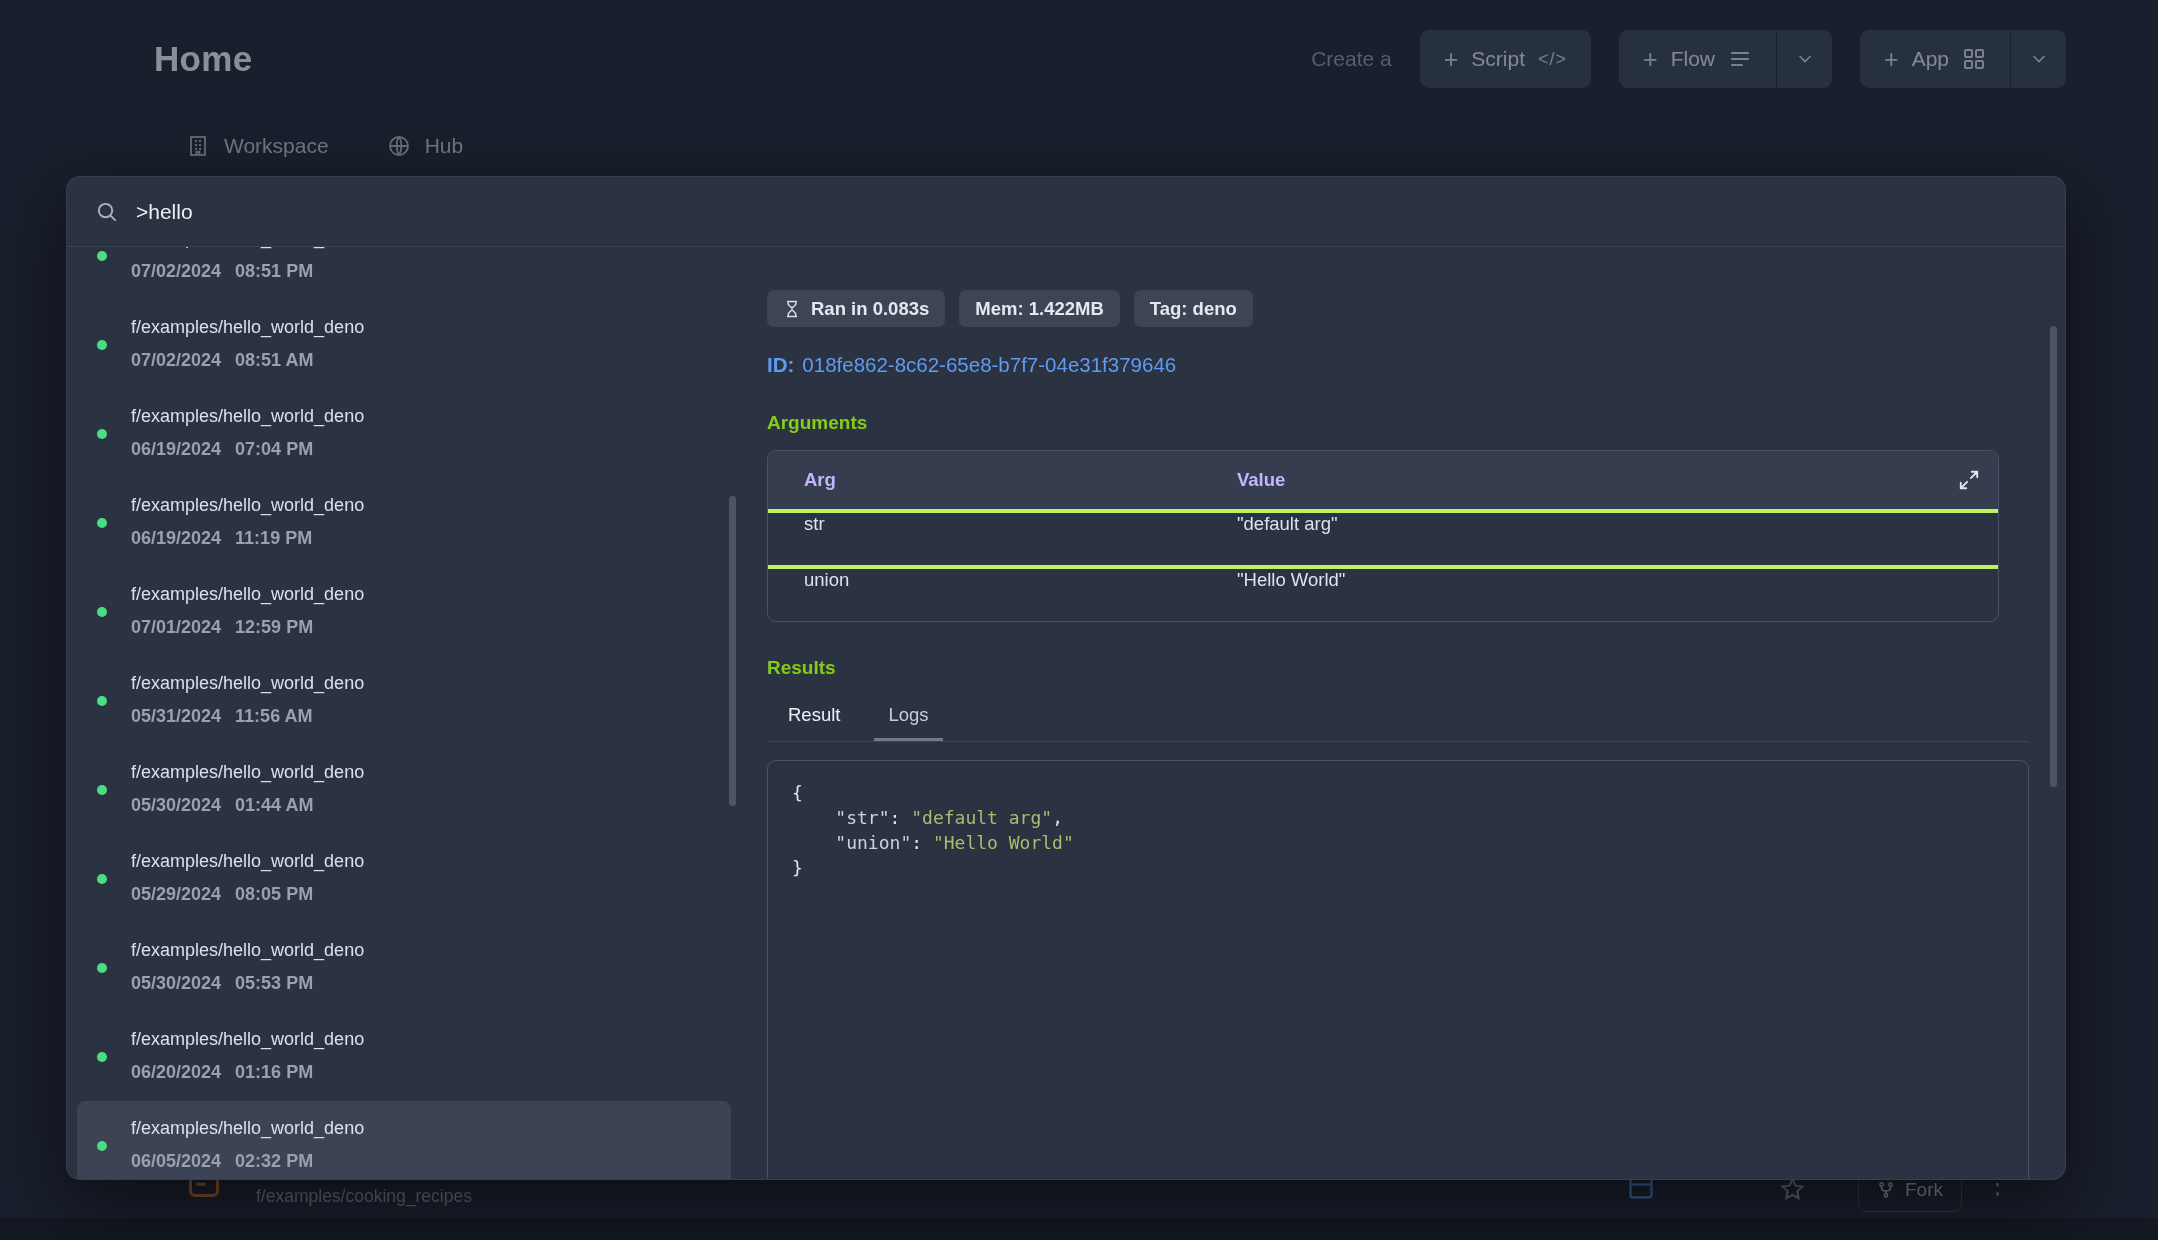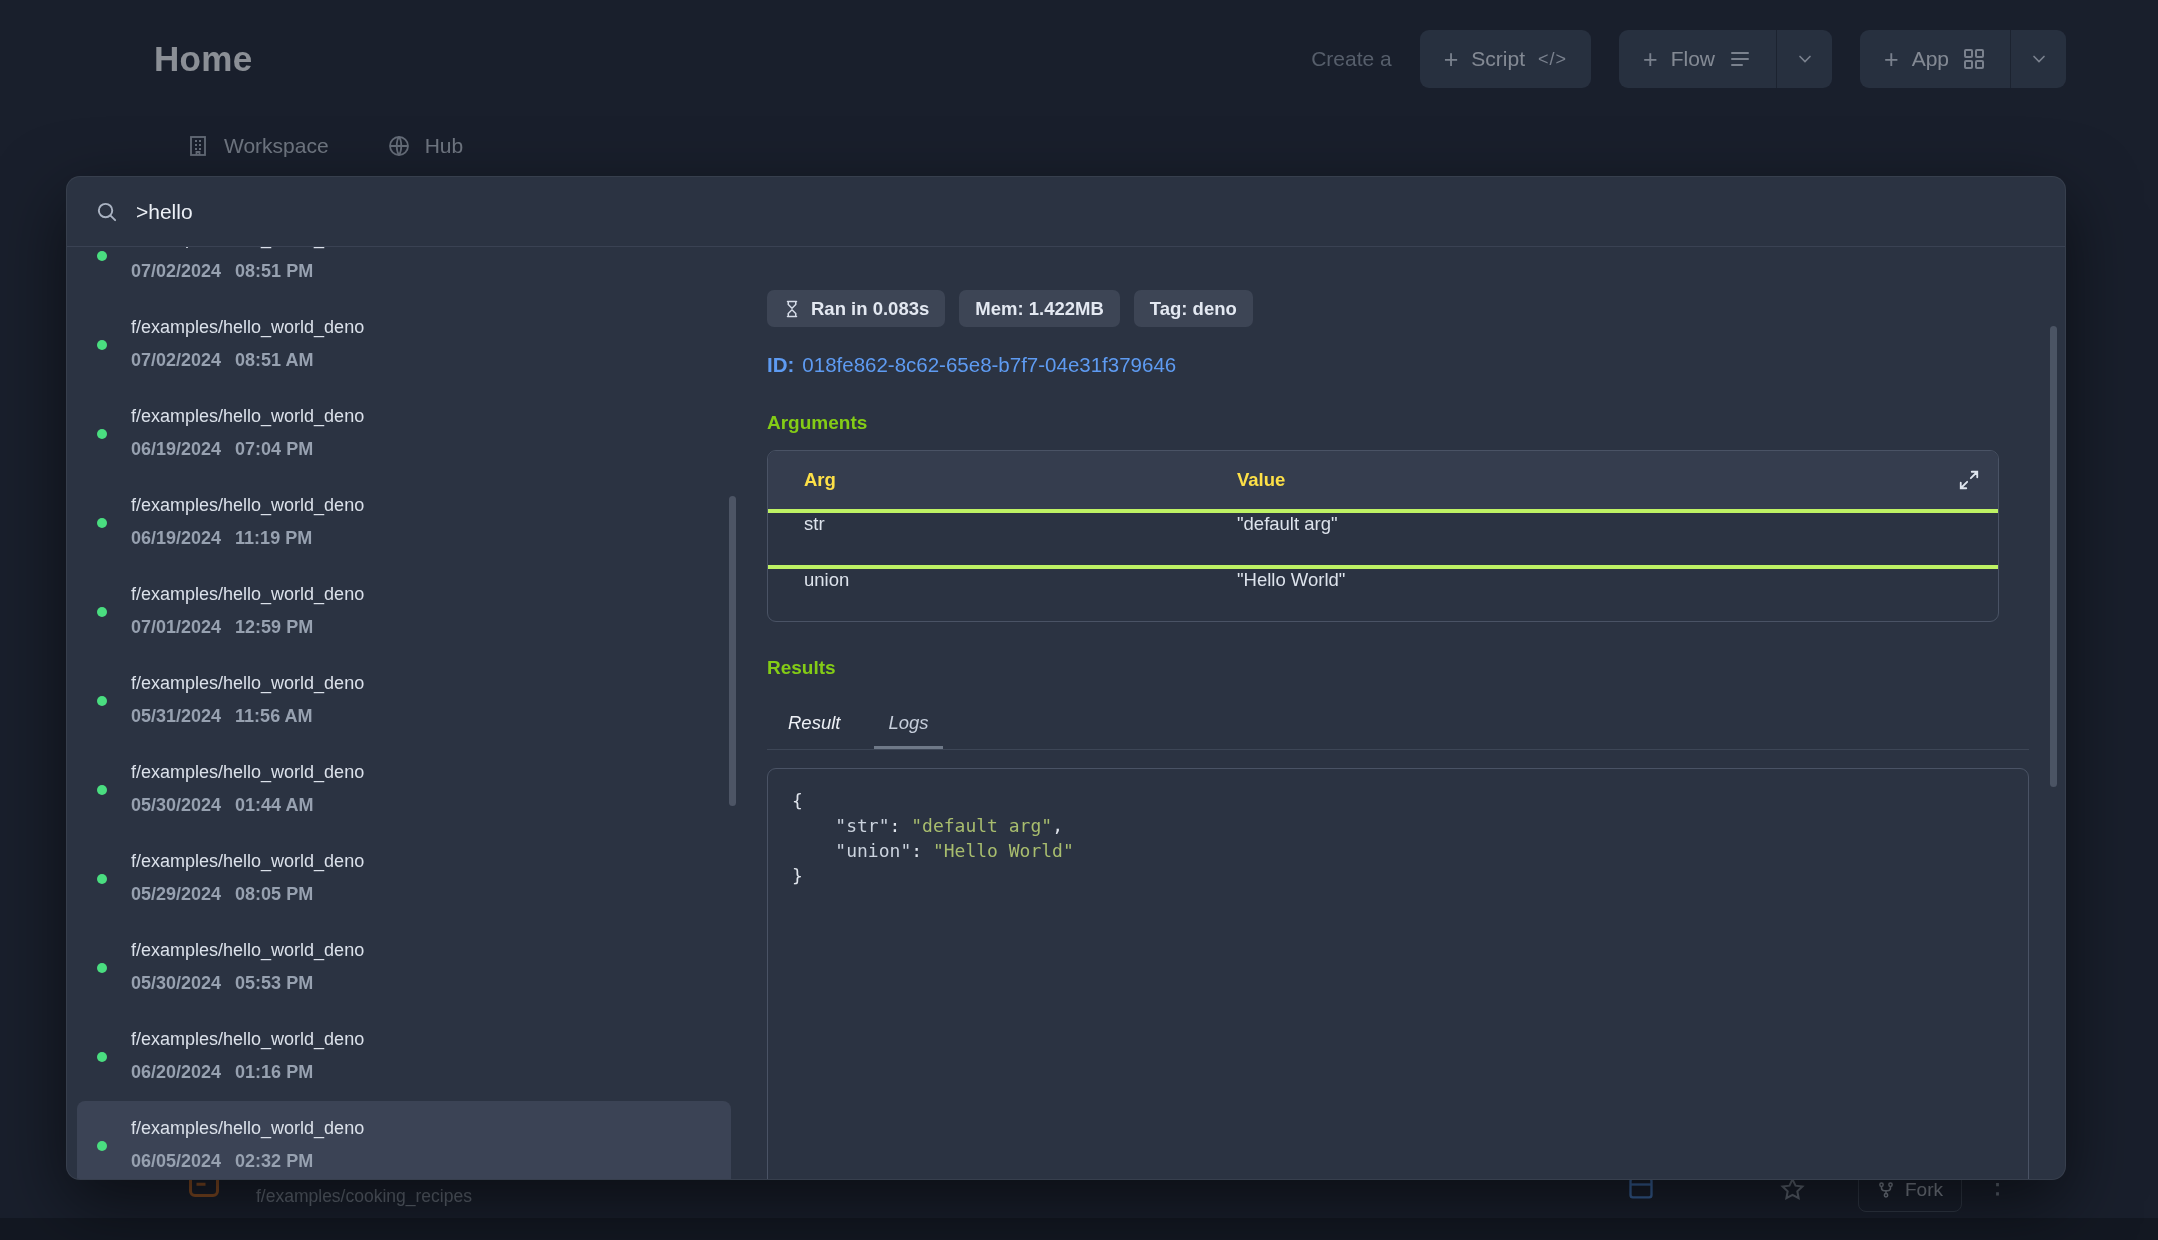--- a/index.html
+++ b/index.html
@@ -91,29 +91,29 @@
   .badge { display:inline-flex; align-items:center; gap:10px; background:#3d4555;
            border-radius:7px; padding:0 16px; height:37px; font-size:18.5px; color:#e3e8f1; }
   .badge .hicon { width:18px; height:18px; color:#d6dce8; }
   .id-row { margin-top:26px; font-size:20.5px; color:#5e9bf2; }
   .id-label { font-weight:700; margin-right:8px; }
   .section-title { margin-top:34px; font-size:19px; font-weight:700; color:#84cc16; line-height:24px; }
 
   .args-table { margin-top:15px; width:calc(100% - 30px); border:1px solid #4a5365;
                 border-radius:9px; overflow:hidden; }
   .thead { display:flex; align-items:center; background:#353d4e; height:58px;
-           font-weight:700; font-size:18.5px; color:#fde047; }
+           font-weight:700; font-size:18.5px; color:#c4b5fd; }
   .tc1 { width:469px; padding-left:36px; }
   .tc2 { flex:1; }
   .expand-btn { margin-right:18px; width:22px; height:22px; color:#dfe5ee;
                 background:none; border:none; cursor:pointer; padding:0; }
   .trow { display:flex; align-items:flex-start; height:56px; border-top:4px solid #bef264;
           font-size:18.5px; color:#dde3ec; }
 
-  .tabs { margin-top:30px; display:flex; border-bottom:1px solid #3d4656; padding-left:7px; gap:20px;font-style:italic; }
+  .tabs { margin-top:22px; display:flex; border-bottom:1px solid #3d4656; padding-left:7px; gap:20px; }
   .tab { padding:0 14px 13px; font-size:18.5px; line-height:26px; cursor:pointer; color:#c6cedb; }
   .tab--active { color:#eef1f6; }
   .tab--indicated { box-shadow: inset 0 -3px 0 #6f7988; }
 
   .code-block { margin-top:18px; height:430px; border:1px solid #4a5365; border-radius:9px;
                 padding:19px 24px; font-family:"DejaVu Sans Mono", monospace;
                 font-size:18px; line-height:25px; overflow:hidden; }
   .code-line { white-space:pre; }
   .tok-p { color:#dfe4ec; }
   .tok-k { color:#cbd3de; }

